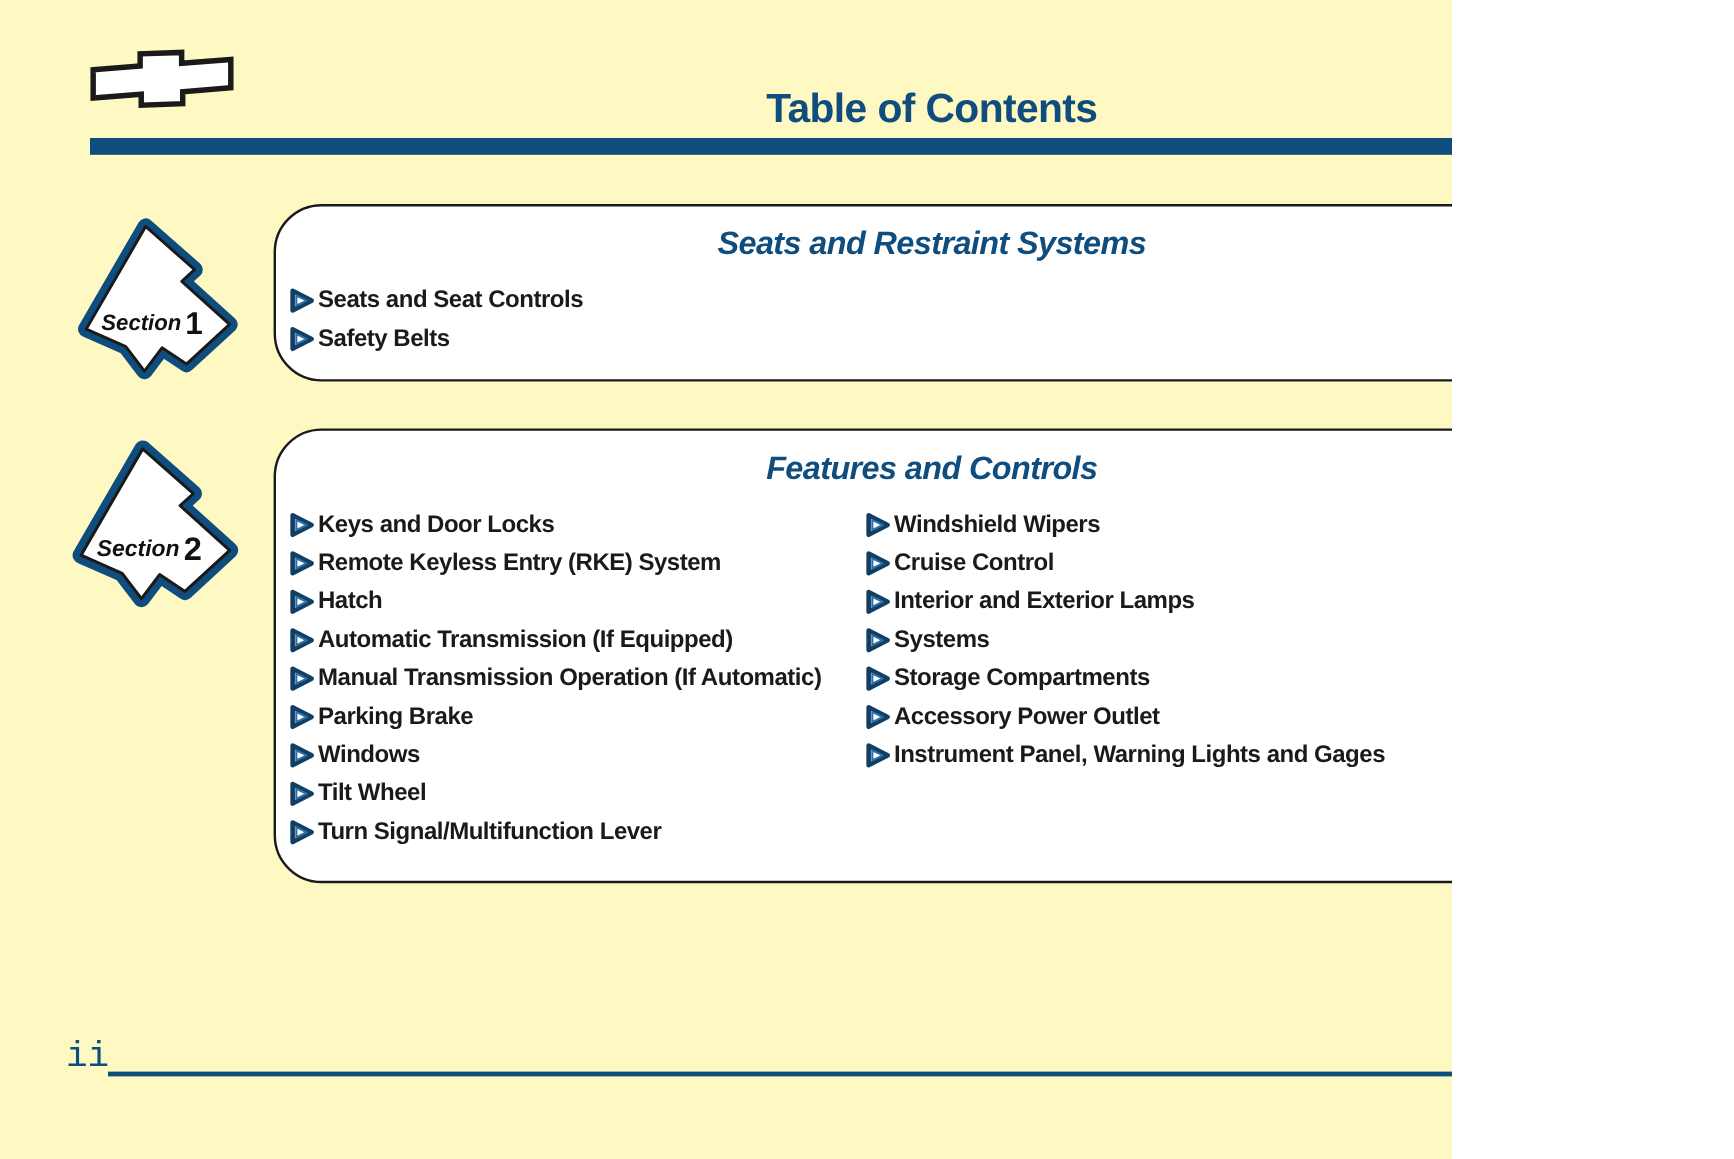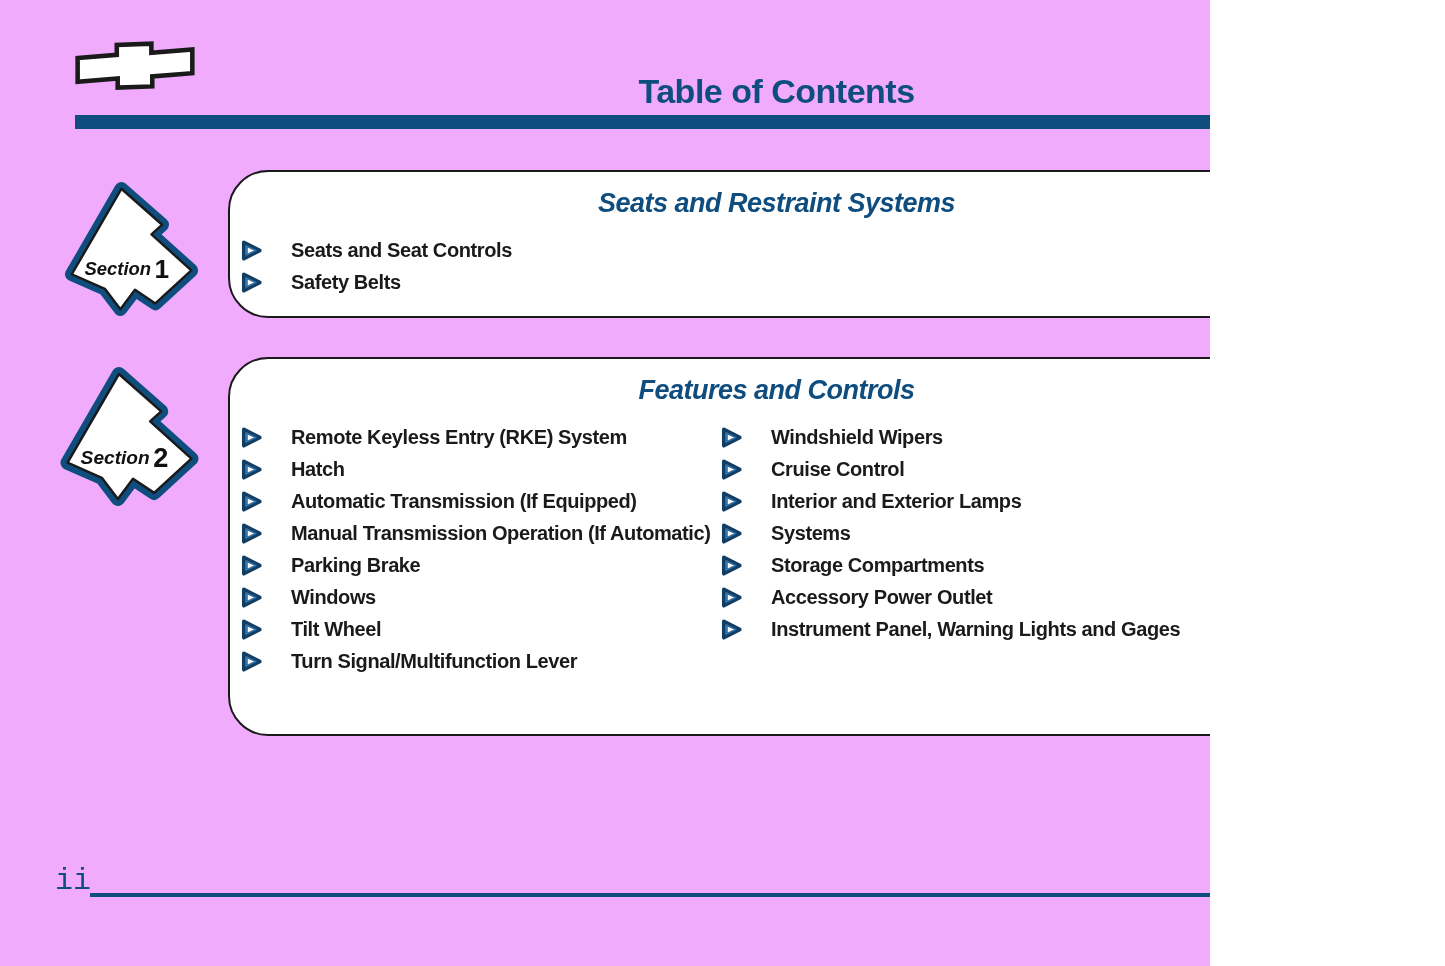--- a/index.html
+++ b/index.html
@@ -1,19 +1,19 @@
 <!DOCTYPE html>
 <html><head>
 <meta charset="utf-8">
 <style>
   * { margin:0; padding:0; box-sizing:border-box; }
   html,body { background:#ffffff; }
   body { font-family:"Liberation Sans", sans-serif; }
   .page {
-    position:relative; width:1210px; height:966px; background:#f0abfc; overflow:hidden;
+    position:relative; width:1210px; height:966px; background:#fef9c3; overflow:hidden;
   }
   .logo { position:absolute; left:74px; top:40px; width:122px; height:54px; }
   .page-title {
     position:absolute; left:228px; top:72px; width:1097px;
     text-align:center; font-size:34px; font-weight:700; color:#0f4d7f;
     letter-spacing:-0.5px;
   }
   .top-rule {
     position:absolute; left:75px; top:115px; width:1245px; height:14px;
     background:#0f4d7f;
@@ -25,21 +25,21 @@
   }
   .box-1 { top:170px; height:148px; }
   .box-2 { top:357px; height:379px; }
   .box-heading {
     text-align:center; font-size:27px; font-weight:700; font-style:italic;
     color:#0f4d7f; letter-spacing:-0.5px; height:34px; line-height:34px;
   }
   .columns { display:flex; margin-top:14px; padding-left:10px; }
   .col-left { width:480px; flex:none; }
   .col-right { flex:1; }
-  .toc-row { display:flex; align-items:center; height:32px; gap:26px; }
+  .toc-row { display:flex; align-items:center; height:32px; gap:0; }
   .bullet { width:25px; height:23px; flex:none; }
   .toc-label {
     font-size:20px; font-weight:700; color:#1a1a1a; letter-spacing:-0.4px;
     white-space:nowrap;
   }
   .badge { position:absolute; }
   .badge-1 { left:60px; top:181px; width:148px; height:136px; }
   .badge-2 { left:55px; top:366px; width:154px; height:141px; }
   .badge svg { width:100%; height:100%; }
   .badge text { font-family:"Liberation Sans", sans-serif; }
@@ -110,20 +110,27 @@
           </div>
         </div>
     </div>
   </div>
 
   <div class="section-box box-2">
     <div class="box-heading">Features and Controls</div>
     <div class="columns">
       <div class="col-left">
 
+          <div class="toc-row">
+            <svg class="bullet" viewBox="0 0 26 24">
+              <path d="M4,3.5 L20.5,12 L4,20.5 Z" fill="#ffffff" stroke="#123e63" stroke-width="4" stroke-linejoin="round"></path>
+              <path d="M7.2,7.6 L16.2,12 L7.2,16.4 Z" fill="none" stroke="#2e6ea6" stroke-width="1.8" stroke-linejoin="round"></path>
+            </svg>
+            <span class="toc-label">Keys and Door Locks</span>
+          </div>
 
           <div class="toc-row">
             <svg class="bullet" viewBox="0 0 26 24">
               <path d="M4,3.5 L20.5,12 L4,20.5 Z" fill="#ffffff" stroke="#123e63" stroke-width="4" stroke-linejoin="round"></path>
               <path d="M7.2,7.6 L16.2,12 L7.2,16.4 Z" fill="none" stroke="#2e6ea6" stroke-width="1.8" stroke-linejoin="round"></path>
             </svg>
             <span class="toc-label">Remote Keyless Entry (RKE) System</span>
           </div>
 
           <div class="toc-row">

